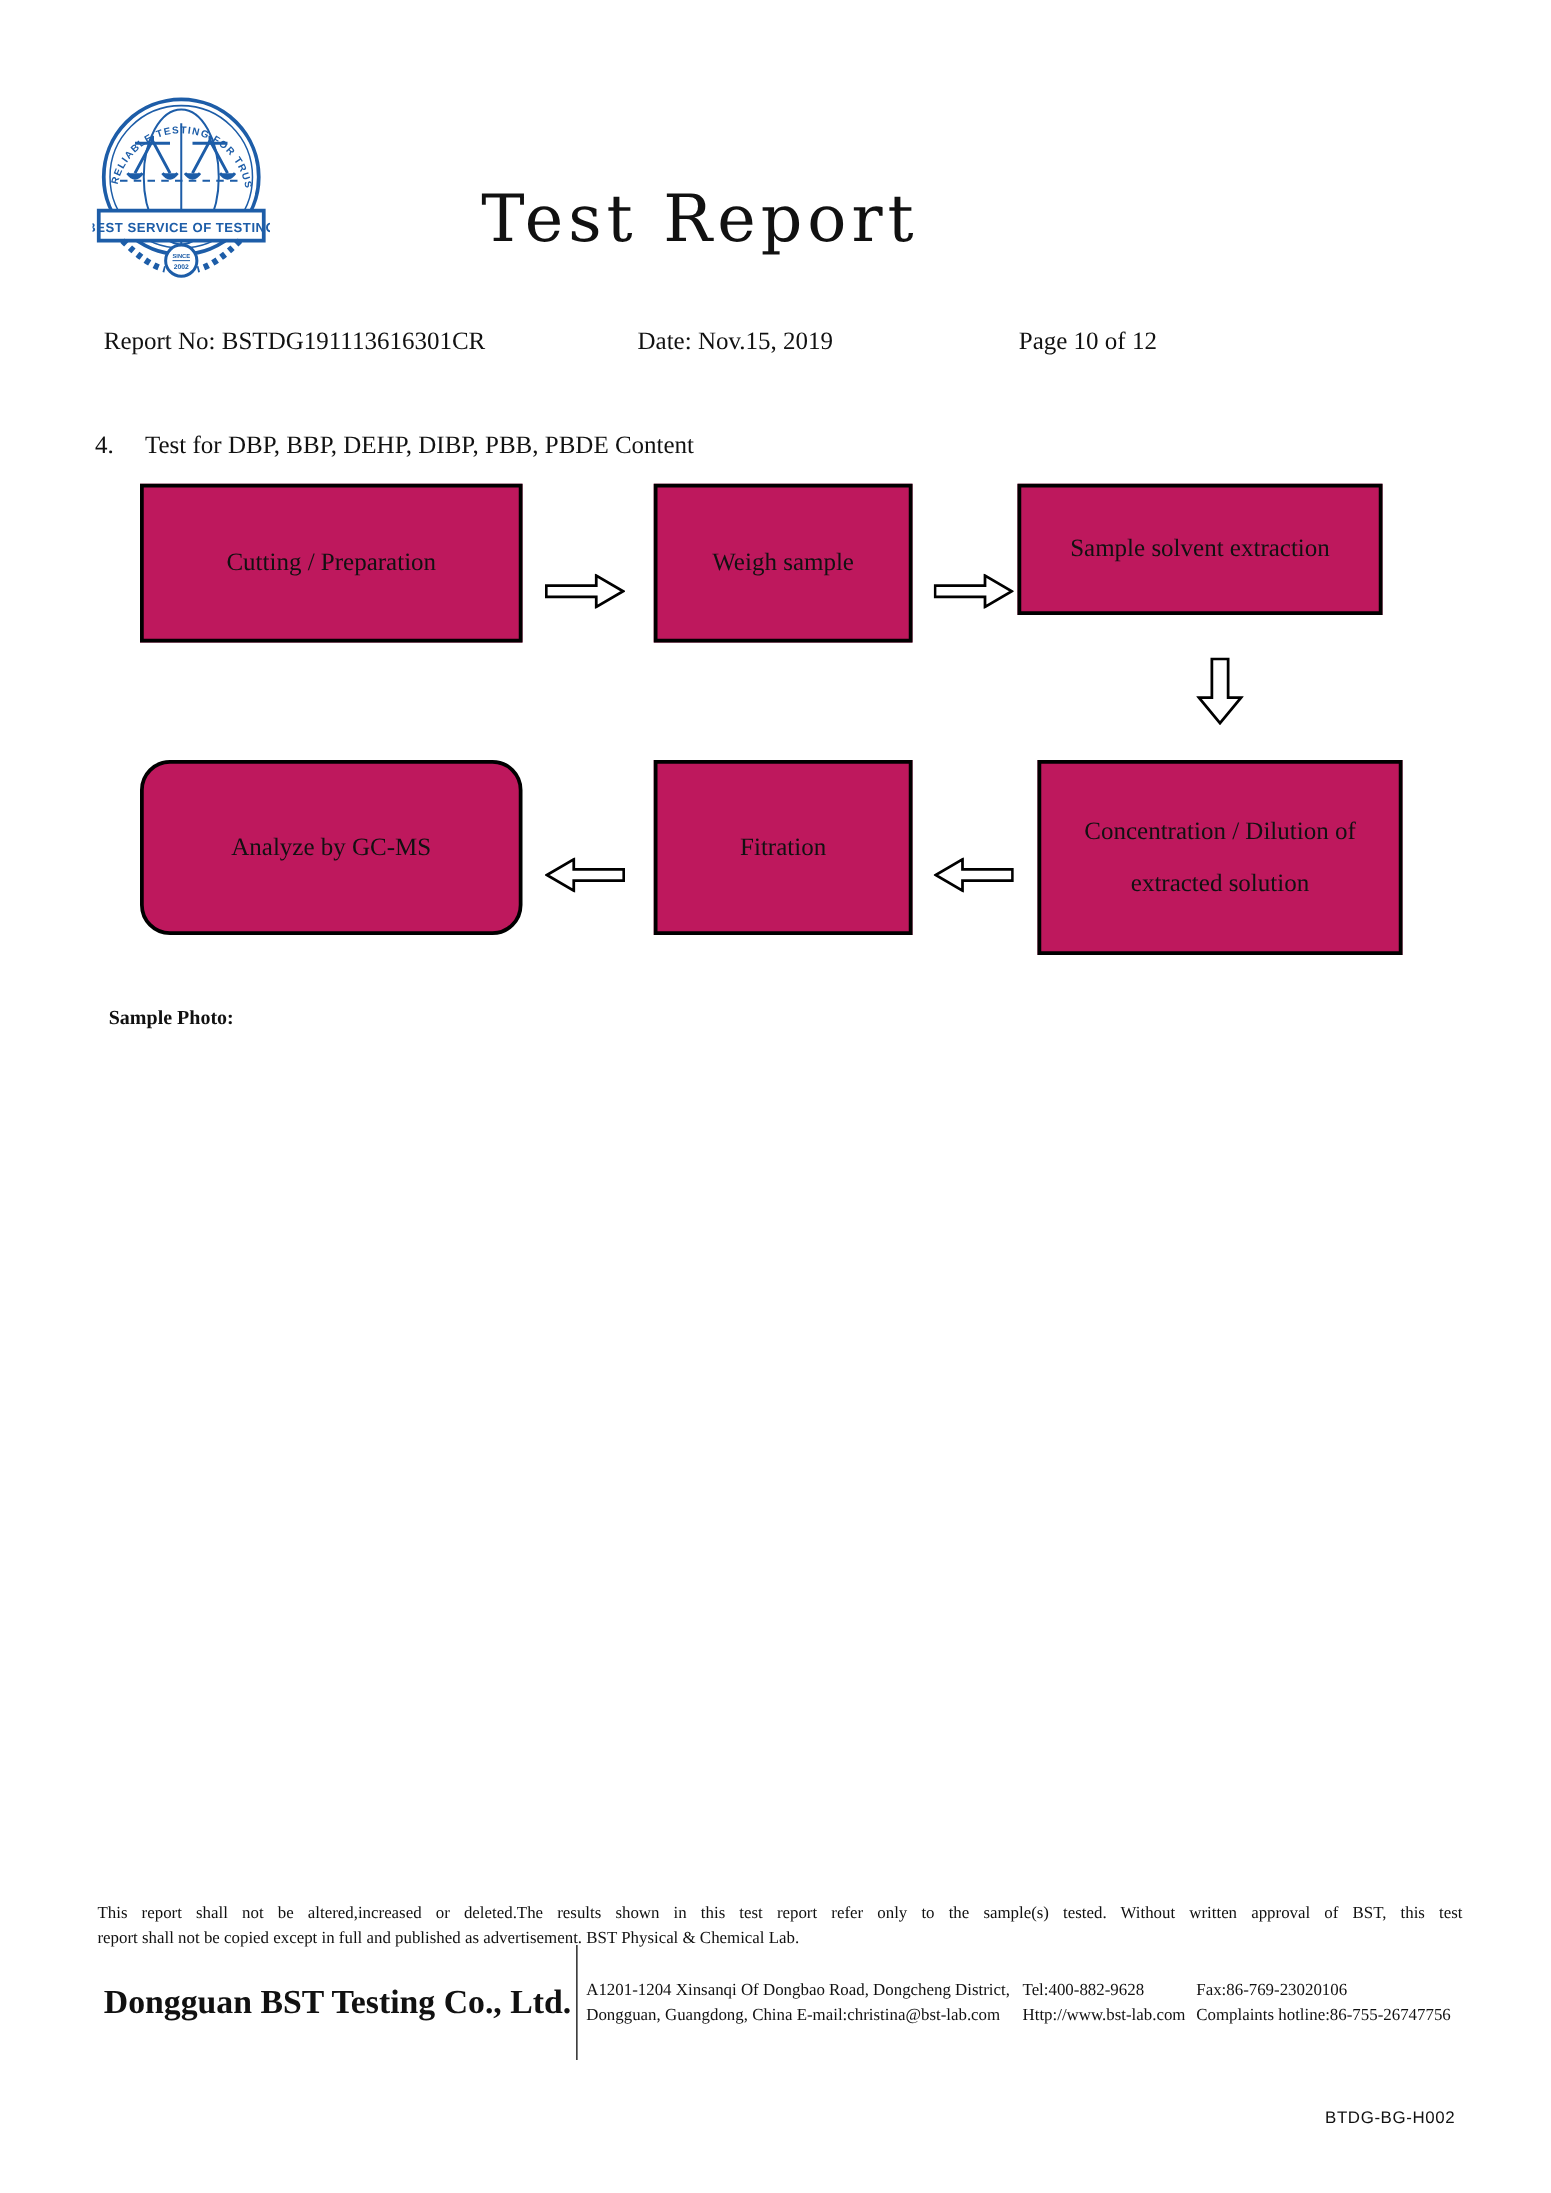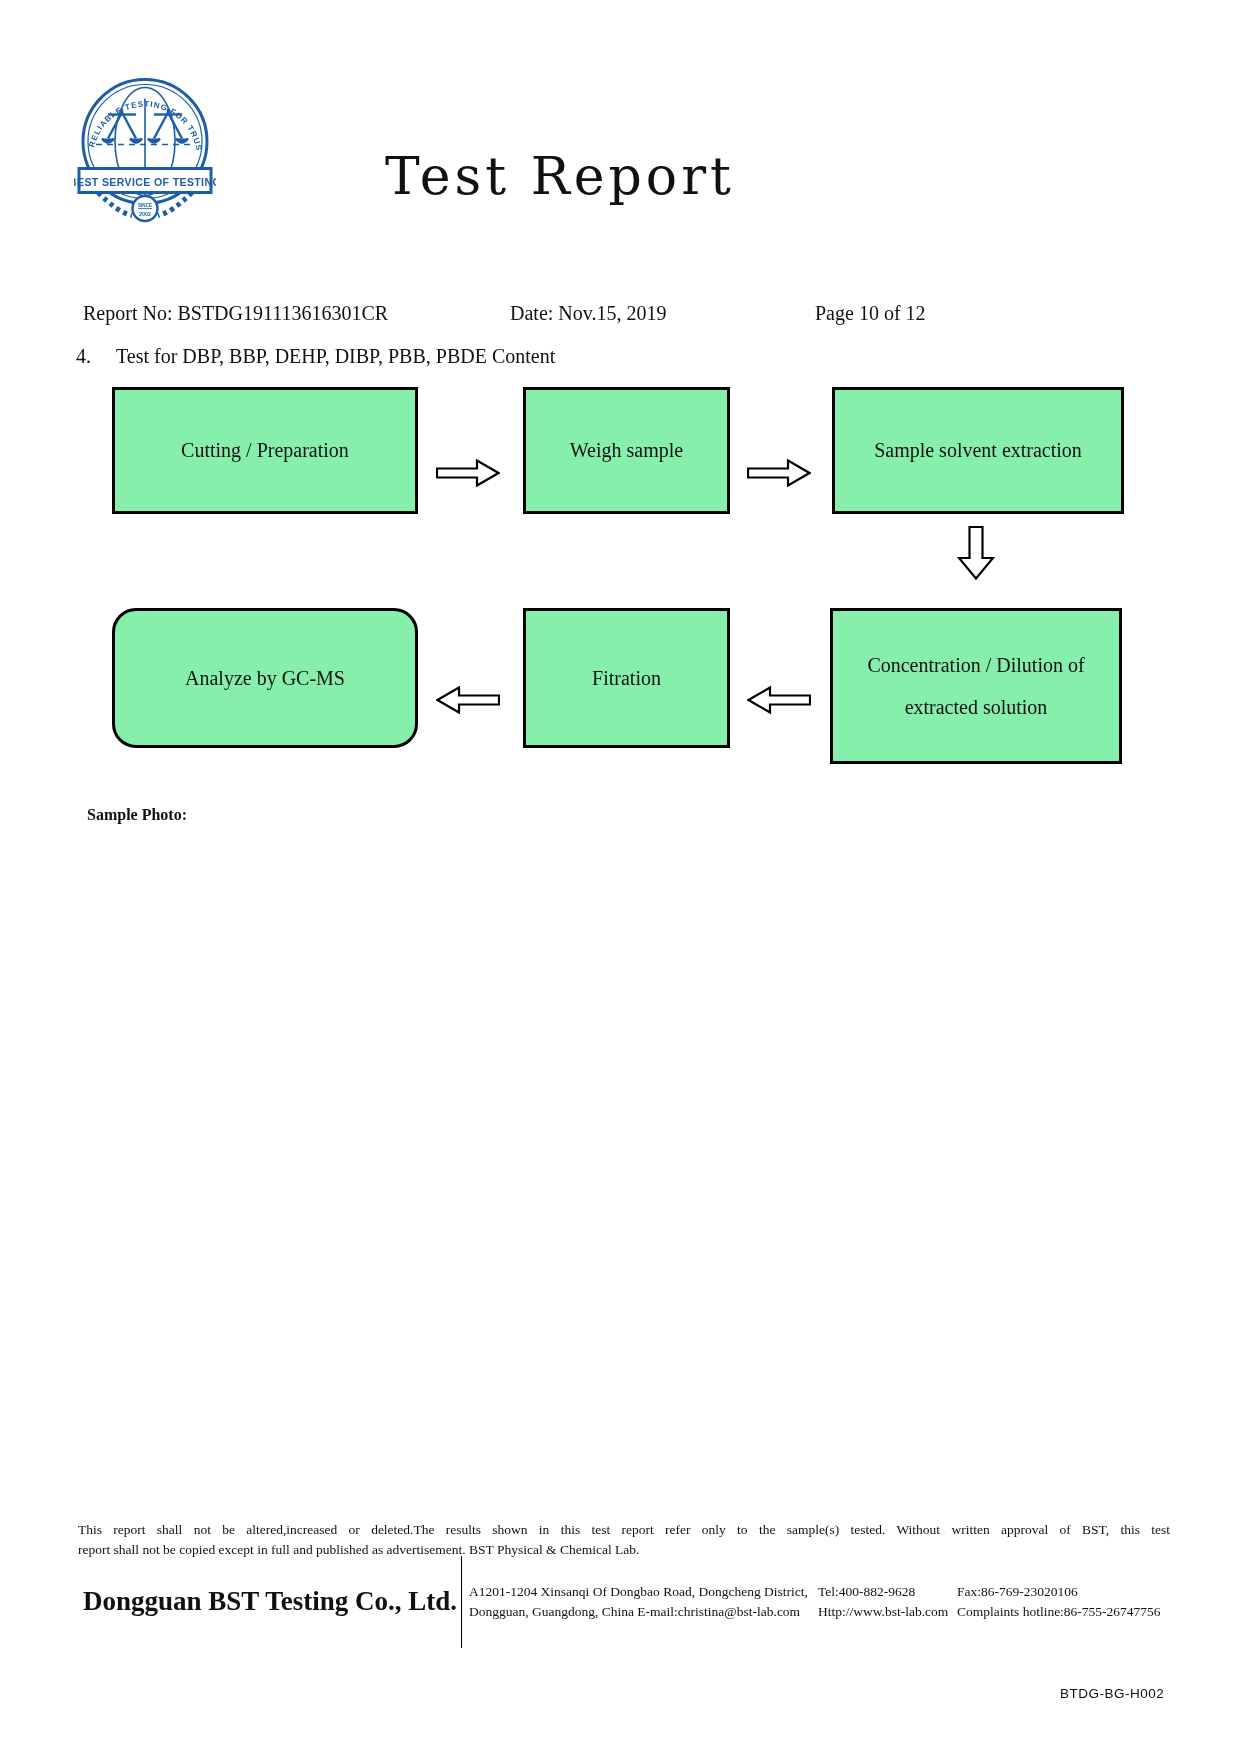--- a/index.html
+++ b/index.html
@@ -14,37 +14,37 @@
   }
   .abs{position:absolute;}
   .title{
     left:60px;top:146px;width:1000px;
     text-align:center;
     font-family:"DejaVu Serif", serif;
     font-size:52px;
     letter-spacing:4px;
     white-space:nowrap;
   }
-  .meta{font-size:20px;white-space:nowrap;margin-top:40px;}
+  .meta{font-size:20px;white-space:nowrap;}
   #report-no{left:83px;top:262px;}
   #report-date{left:510px;top:262px;}
   #page-ind{left:815px;top:262px;}
   .sec-num{left:76px;top:345px;font-size:20px;}
   .sec-title{left:116px;top:345px;font-size:20px;white-space:nowrap;}
   .flowbox{
     border:3px solid #000;
-    background:#86efac;
+    background:#be185d;
     display:flex;align-items:center;justify-content:center;
     text-align:center;
     font-size:20px;
     box-sizing:border-box;
   }
   #box-cutting{left:112px;top:387px;width:306px;height:127px;}
   #box-weigh{left:523px;top:387px;width:207px;height:127px;}
-  #box-extraction{left:832px;top:387px;width:292px;height:127px;}
+  #box-extraction{left:814px;top:387px;width:292px;height:105px;}
   #box-analyze{left:112px;top:608px;width:306px;height:140px;border-radius:24px;}
   #box-filtration{left:523px;top:608px;width:207px;height:140px;}
   #box-concentration{left:830px;top:608px;width:292px;height:156px;line-height:42px;}
   .arrow svg{display:block;}
   #arr-r1{left:436px;top:459px;}
   #arr-r2{left:747px;top:459px;}
   #arr-down{left:957px;top:526px;}
   #arr-l1{left:436px;top:686px;}
   #arr-l2{left:747px;top:686px;}
   .sample-photo{left:87px;top:806px;font-size:16px;font-weight:bold;}

